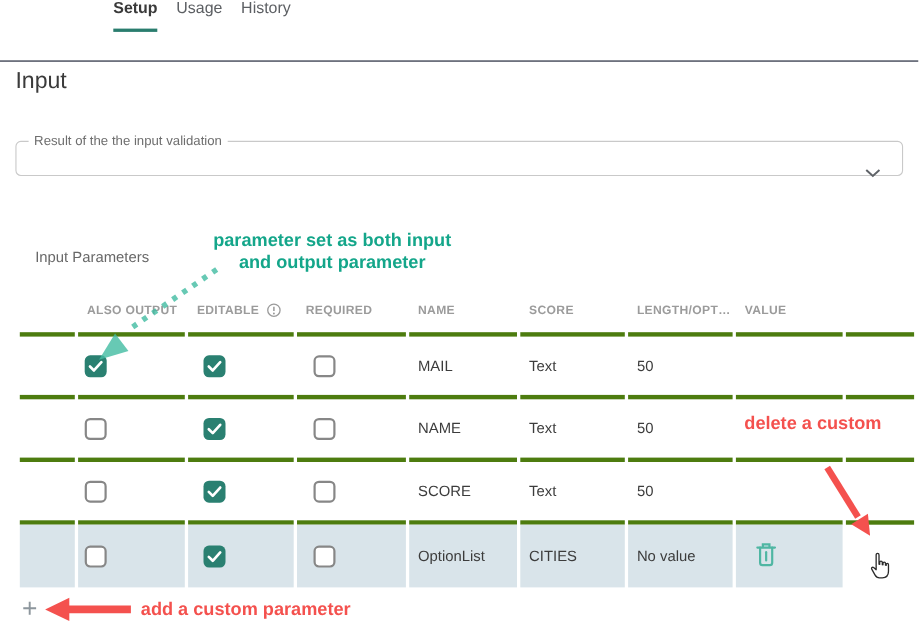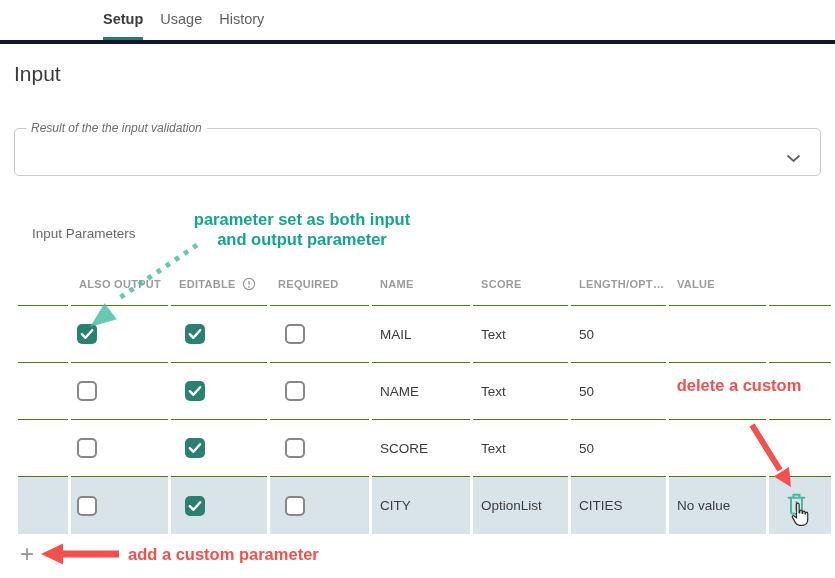--- a/index.html
+++ b/index.html
@@ -4,42 +4,42 @@
 <style>
   html,body{margin:0;padding:0;}
   body{
     width:835px;height:578px;position:relative;overflow:hidden;
     background:#ffffff;
     font-family:"Liberation Sans", sans-serif;
     -webkit-font-smoothing:antialiased;
   }
   
   .tabbar{
-    position:absolute;top:0;left:0;width:835px;height:44px;
-    border-bottom:4px solid #0f172a;box-sizing:border-box;
-    display:flex;align-items:flex-end;padding-left:103px;
+    position:absolute;top:0;left:0;width:835px;height:56px;
+    border-bottom:1px solid #0f172a;box-sizing:border-box;
+    display:flex;align-items:flex-start;padding-left:103px;
   }
   .tab{
     position:relative;font-size:14.5px;color:#5c5f63;
     padding-bottom:13px;margin-right:17px;cursor:pointer;white-space:nowrap;
   }
   .tab.active{color:#3a3a3a;font-weight:700;}
   .tab.active::after{
     content:"";position:absolute;left:0;right:0;bottom:0;height:3px;
     background:#2a7d6e;
   }
   
   .page-title{
     position:absolute;left:14px;top:62px;margin:0;
     font-size:21px;font-weight:400;color:#3b3b3b;
   }
   
   .select-field{
-    position:absolute;left:14px;top:128px;width:807px;height:48px;
-    border:1px solid #c9c9c9;border-radius:5px;box-sizing:border-box;cursor:pointer;font-style:italic;
+    position:absolute;left:14px;top:128px;width:807px;height:32px;
+    border:1px solid #c9c9c9;border-radius:5px;box-sizing:border-box;cursor:pointer;
   }
   .select-field .field-label{
     position:absolute;top:-8px;left:11px;background:#fff;
     padding:0 5px;font-size:12px;color:#6e6e6e;white-space:nowrap;
   }
   .select-field .field-value{
     position:absolute;left:16px;top:0;line-height:46px;
     font-size:14.5px;color:#3a3a3a;
   }
   .select-field .chevron{position:absolute;right:19px;top:20px;}
@@ -52,21 +52,21 @@
   .anno-teal{left:183px;top:209px;width:238px;text-align:center;color:#14a68a;}
   .anno-red-delete{left:663px;top:375px;width:152px;text-align:center;color:#f4514e;}
   .anno-red-add{left:128px;top:544px;color:#f4514e;white-space:nowrap;}
   
   .ptable{position:absolute;left:18px;top:262px;width:813px;
     --cols:50px 97px 96px 99px 98px 95px 95px 97px 1fr;}
   .prow{display:grid;grid-template-columns:var(--cols);column-gap:3px;height:57px;}
   .prow.header{height:44px;}
   .pcell{
     display:flex;align-items:center;box-sizing:border-box;
-    border-bottom:1px solid #4d7c0f;padding-left:8px;
+    border-bottom:4px solid #4d7c0f;padding-left:8px;
     font-size:13.5px;color:#3c3c3c;overflow:hidden;white-space:nowrap;
   }
   .prow.header .pcell{
     font-size:11px;font-weight:700;color:#9b9b9b;letter-spacing:.3px;
   }
   .prow.highlighted .pcell{background:#d9e4ea;border-bottom:none;}
   .pcell.blank{padding:0;}
   
   .checkbox{
     width:20px;height:20px;border-radius:5px;box-sizing:border-box;
@@ -217,21 +217,20 @@
     <div class="pcell blank">
         <span class="checkbox cb2 checked">
           <svg width="14" height="12" viewBox="0 0 14 12">
             <polyline points="1.8,6.2 5.4,9.8 12.2,2.2" fill="none" stroke="#fff" stroke-width="2.4" stroke-linecap="round" stroke-linejoin="round"></polyline>
           </svg>
         </span>
       </div>
     <div class="pcell blank">
         <span class="checkbox cb3"></span>
       </div>
-    <div class="pcell">CITY</div>
     <div class="pcell">OptionList</div>
     <div class="pcell">CITIES</div>
     <div class="pcell">No value</div>
     <div class="pcell blank">
       <button class="trash-btn">
         <span>
           <svg width="23" height="26" viewBox="0 0 23 26" fill="none" stroke="#4fb6a3" stroke-width="2" stroke-linecap="round">
             <path d="M8.5 6.5 V3.8 h6 v2.7"></path>
             <line x1="3.5" y1="6.8" x2="19.5" y2="6.8"></line>
             <path d="M6 6.8 v13.7 q0 2.2 2.2 2.2 h6.6 q2.2 0 2.2-2.2 V6.8"></path>

